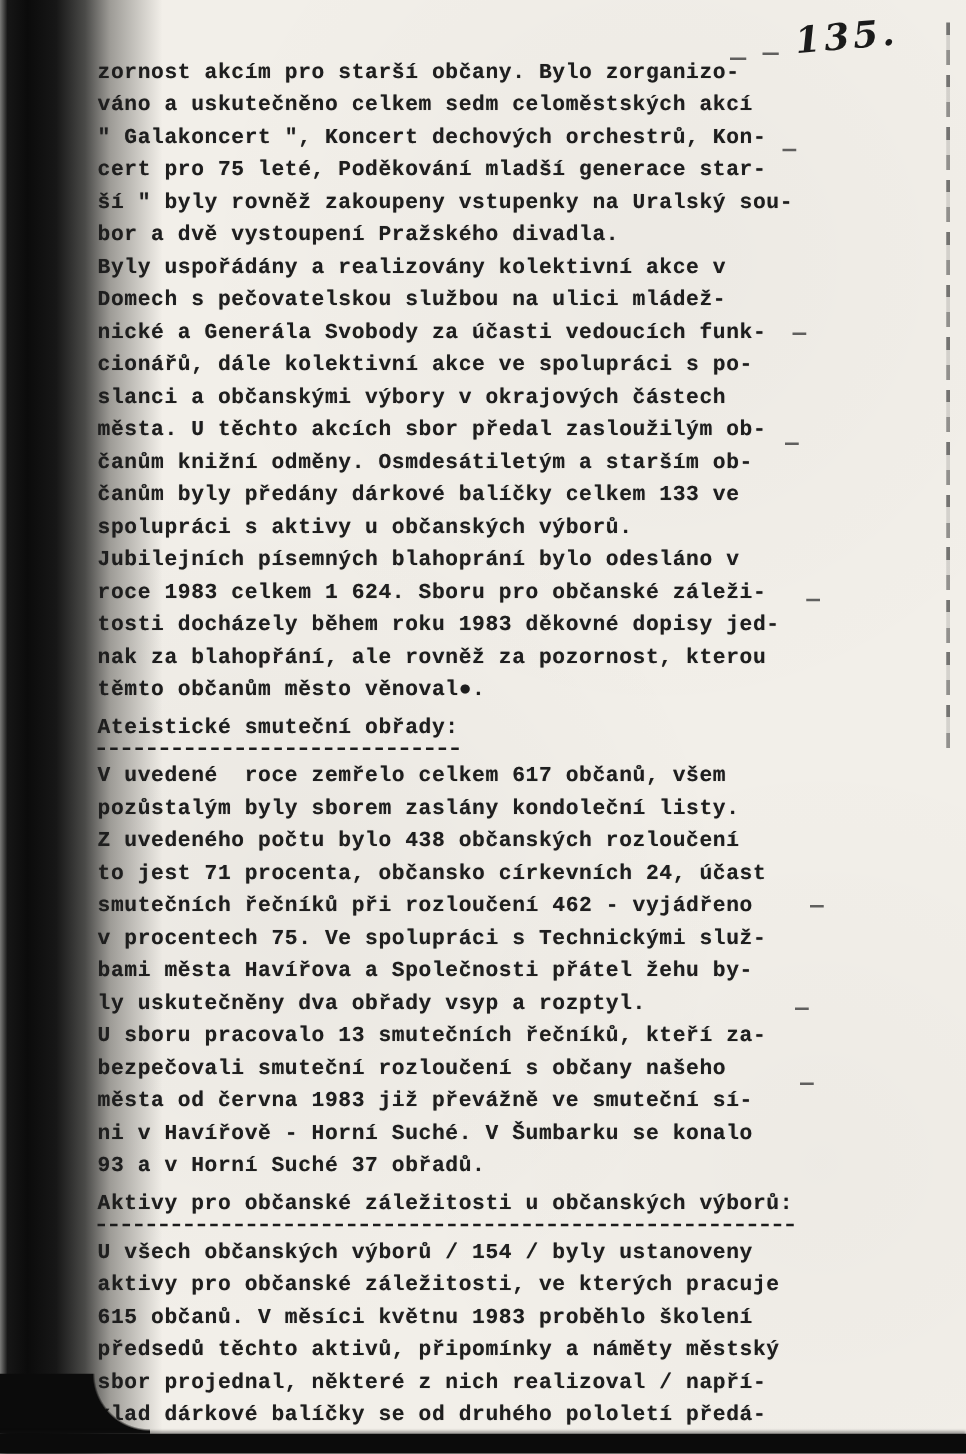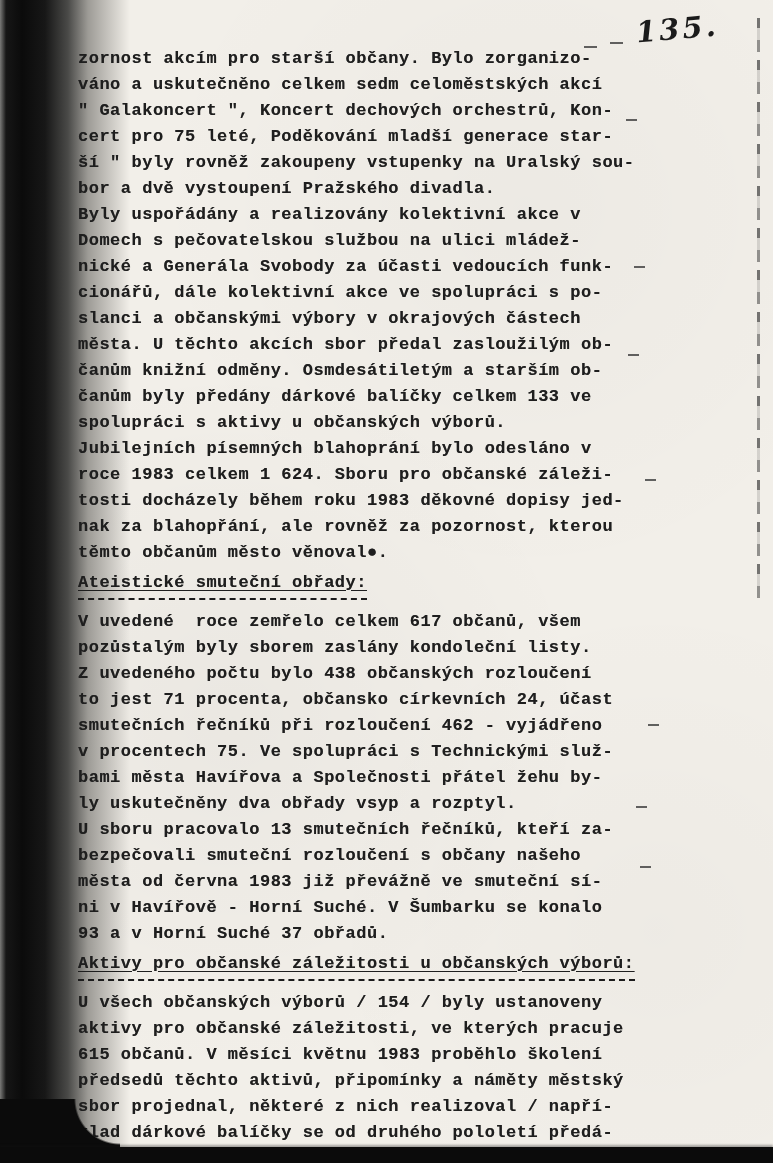--- a/index.html
+++ b/index.html
@@ -42,21 +42,21 @@
   .textblock{
     position:absolute;left:78px;top:46px;width:585px;
     color:#1e1e1e;font-size:17px;line-height:26px;font-weight:700;
     letter-spacing:.5px;white-space:pre;
     text-shadow:0 0 .6px rgba(25,25,25,.55);
   }
   .line{height:26px;}
   .heading{margin:4px 0 9px;}
   .heading span{
     display:inline-block;padding-bottom:2px;
-    text-decoration:underline;text-underline-offset:3px;
+    text-underline-offset:3px;
     border-bottom:2px dashed #1c1c1c;
   }
   
   .mark{position:absolute;height:2px;background:#3c3c3c;opacity:.8;}
   
   .corner-fill{
     position:absolute;left:0;bottom:16px;width:120px;height:48px;
     background:radial-gradient(circle at 100% 0, rgba(0,0,0,0) 0 44px, #0b0b0b 46px);
   }
   .bottombar{

